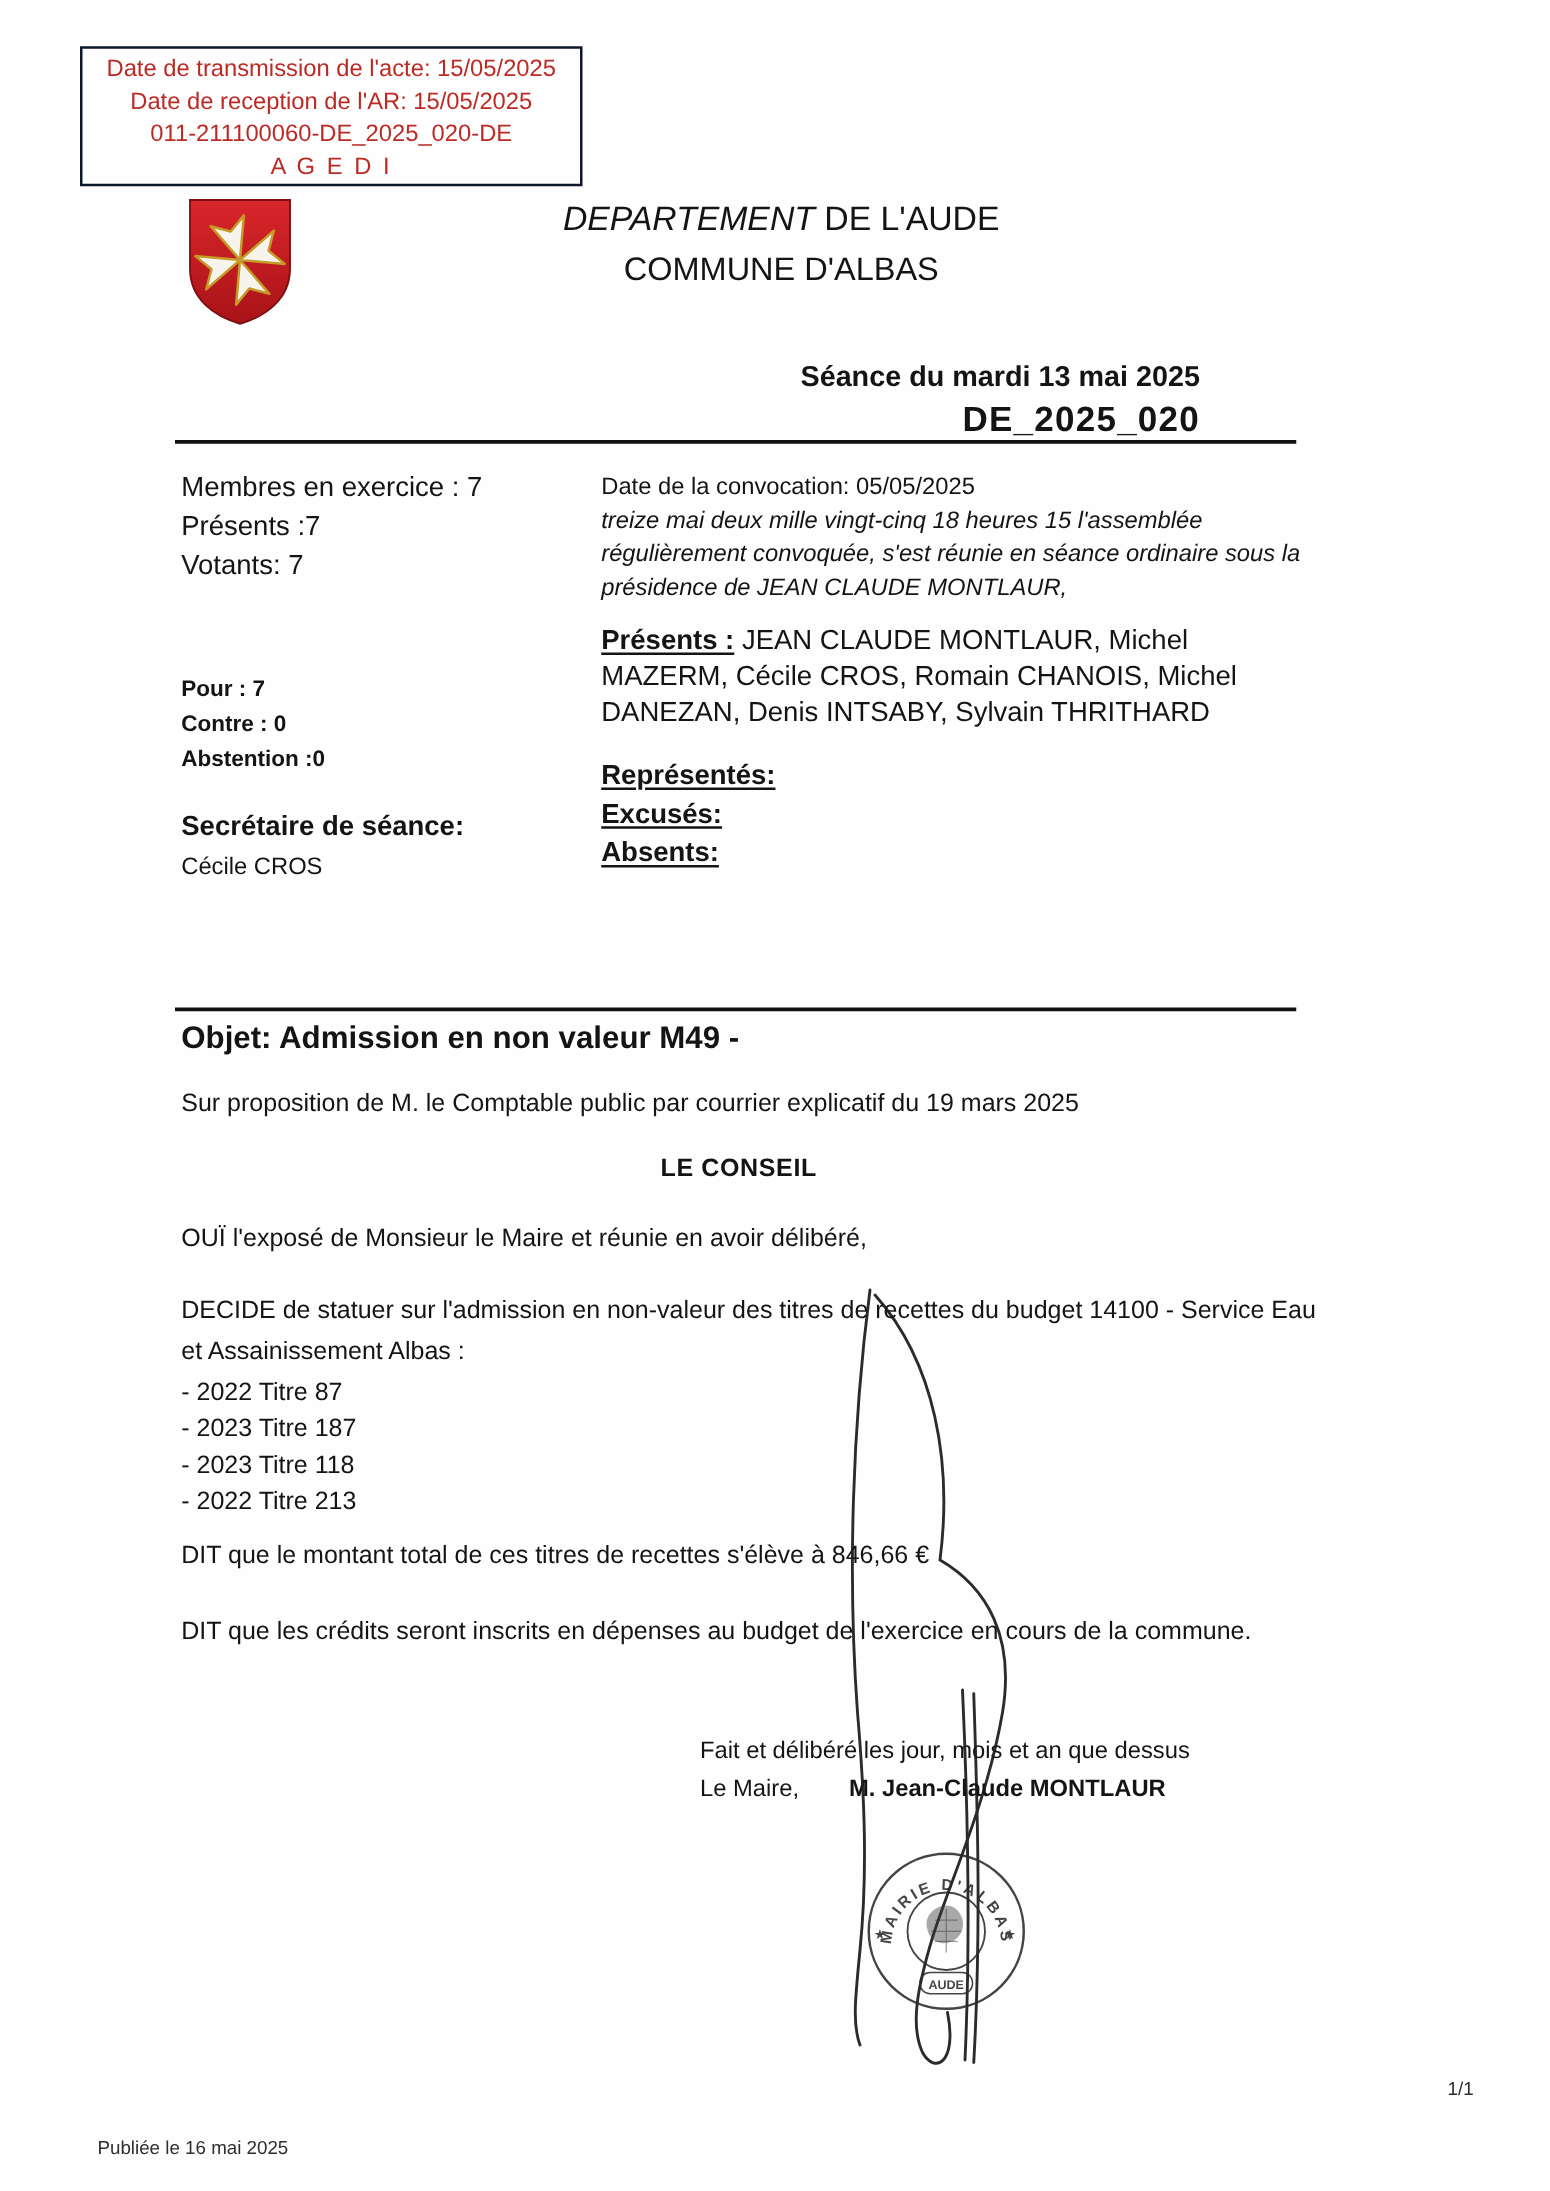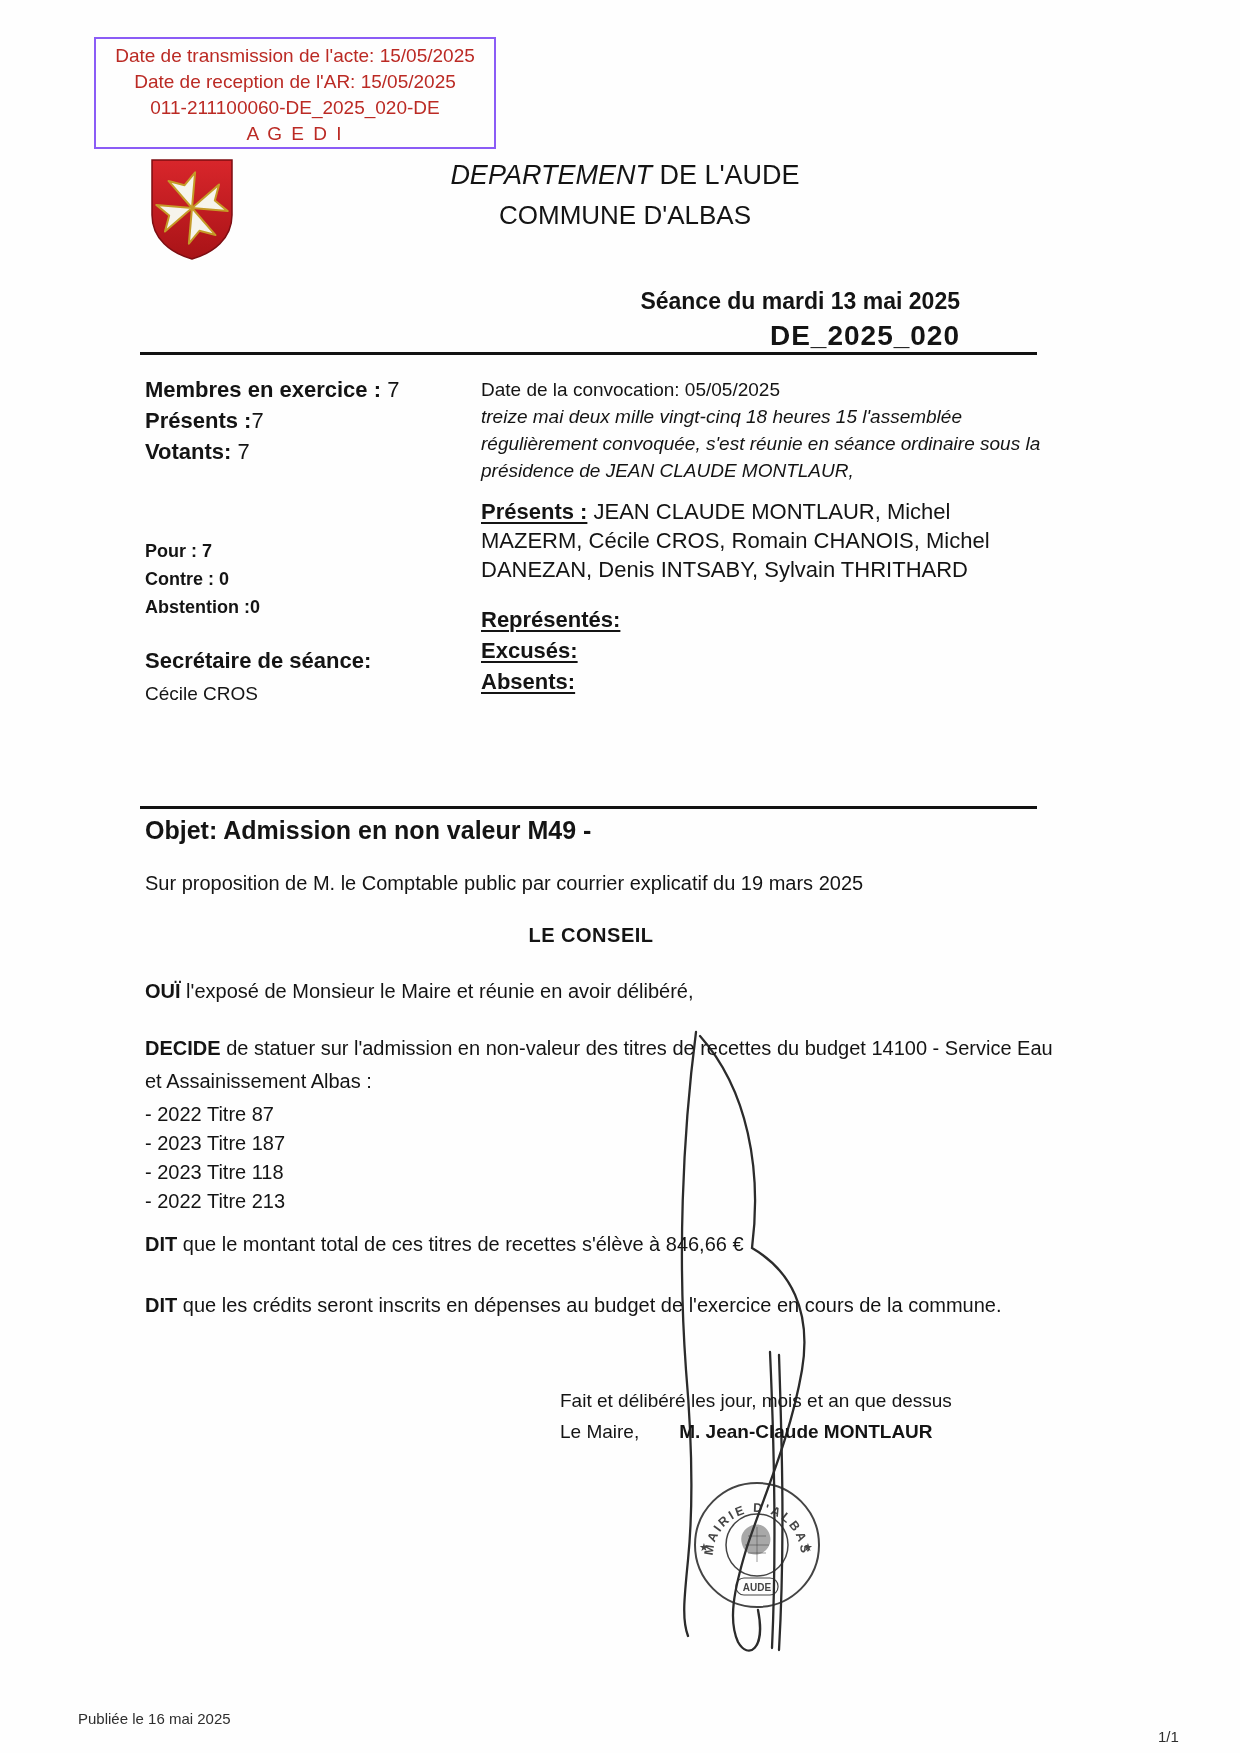--- a/index.html
+++ b/index.html
@@ -1,22 +1,22 @@
 <!DOCTYPE html>
 <html><head>
 <meta charset="utf-8">
 <style>
   html,body{margin:0;padding:0;background:#ffffff;}
   .page{position:relative;width:1240px;height:1753px;background:#fefefe;overflow:hidden;
         font-family:"Liberation Sans","DejaVu Sans",sans-serif;color:#141414;}
-  .b{font-weight:bold;text-align:right;}
+  .b{font-weight:normal;text-align:right;}
   .it{font-style:italic;}
 
-  .tx-stamp{position:absolute;left:64px;top:37px;width:402px;height:112px;border:2px solid #8b5cf6;
-            box-sizing:border-box;color:#bb2a24;text-align:center;font-size:19px;line-height:26px;padding-top:4px;margin-left:30px;}
+  .tx-stamp{position:absolute;left:64px;top:37px;width:402px;height:112px;border:2px solid #0f172a;
+            box-sizing:border-box;color:#bb2a24;text-align:center;font-size:19px;line-height:26px;padding-top:4px;}
   .tx-stamp .sp{letter-spacing:2px;}
 
   .coa{position:absolute;left:147px;top:157px;}
 
   .hdr{position:absolute;left:390px;top:160px;width:470px;text-align:center;}
   .hdr1{font-size:27px;}
   .hdr2{font-size:26px;margin-top:9px;}
 
   .session{position:absolute;left:540px;top:288px;width:420px;text-align:right;}
   .s1{font-weight:bold;font-size:23px;}
@@ -45,21 +45,21 @@
   .oui{position:absolute;left:145px;top:980px;font-size:20px;}
   .decide{position:absolute;left:145px;top:1032px;width:908px;font-size:20px;line-height:33px;}
   .titres{position:absolute;left:145px;top:1100px;font-size:20px;line-height:29px;}
   .dit1{position:absolute;left:145px;top:1233px;font-size:20px;}
   .dit2{position:absolute;left:145px;top:1287px;width:908px;font-size:20px;line-height:37px;}
   .fait{position:absolute;left:560px;top:1390px;font-size:19px;}
   .maire{position:absolute;left:560px;top:1421px;font-size:19px;}
   .maire .name{font-weight:bold;margin-left:40px;}
 
   .footL{position:absolute;left:78px;top:1710px;font-size:15px;color:#2e2e2e;}
-  .footR{position:absolute;left:1158px;top:1728px;font-size:15px;color:#2e2e2e;}
+  .footR{position:absolute;left:1158px;top:1663px;font-size:15px;color:#2e2e2e;}
 
   .overlay{position:absolute;left:0;top:0;pointer-events:none;}
 </style>
 </head>
 <body>
 
 <div class="page">
 
   <div class="tx-stamp">
     <div>Date de transmission de l'acte: 15/05/2025</div>

